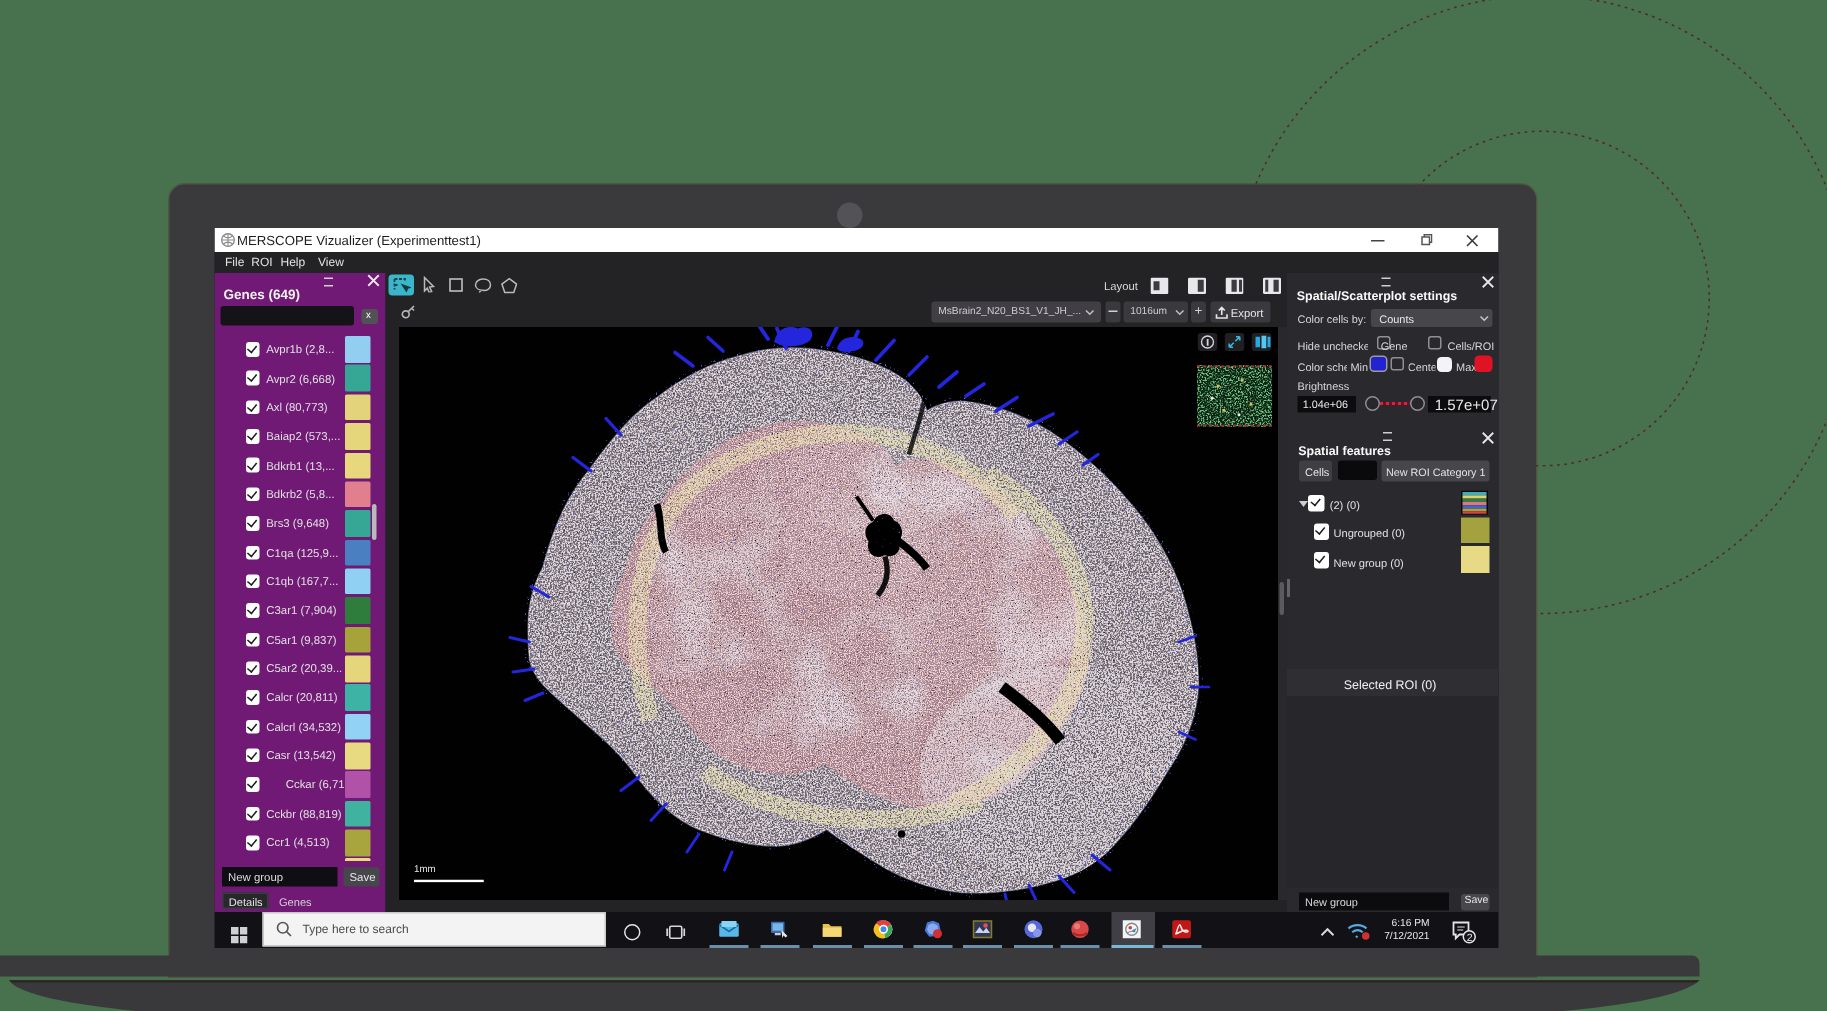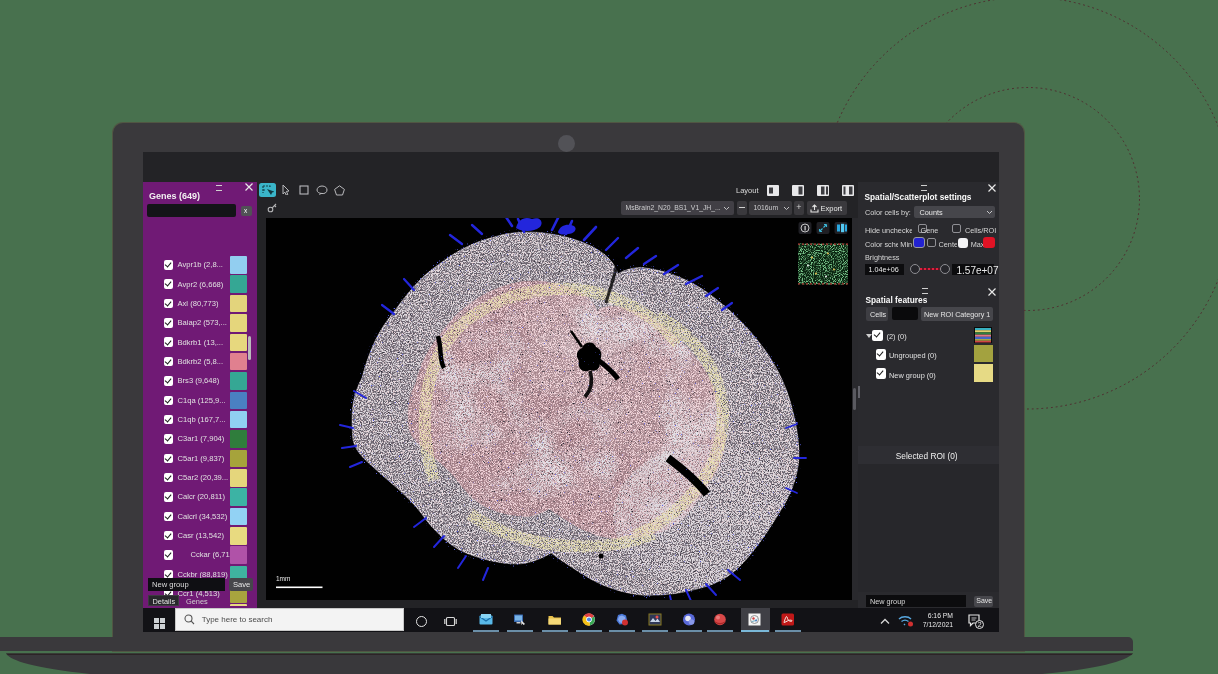--- a/index.html
+++ b/index.html
@@ -25,32 +25,53 @@
 
 <div class="ab" style="left:-40px;top:637px;width:1173px;height:14px;background:#3a393c;border-radius:0 5px 0 0;"></div>
 
 <svg class="ab" style="left:0;top:637px;" width="1218" height="37">
   <path d="M 6,16.5 L 1133,16.5 C 1126,24 1098,32 1042,37 L 90,37 C 34,31 11,24 6,16.5 Z" fill="#39383b"></path>
   <path d="M 6,16.5 L 1133,16.5 L 1131,18 L 8,18 Z" fill="#2c2326"></path>
 </svg>
 
 <div class="ab" style="left:143px;top:152px;width:856px;height:480px;background:#232326;overflow:hidden;">
 
-
+  <div class="ab" style="left:0;top:0;width:856px;height:15.5px;background:#ffffff;">
+    <svg class="ab" style="left:3.5px;top:3px;" width="10" height="10">
+        <circle cx="5" cy="5" r="4.2" fill="none" stroke="#8a8a8a" stroke-width="0.9"></circle>
+        <path d="M0.8,5 H9.2 M5,0.8 V9.2 M2,2.3 C3.5,4 6.5,4 8,2.3 M2,7.7 C3.5,6 6.5,6 8,7.7" stroke="#8a8a8a" stroke-width="0.7" fill="none"></path>
+      </svg>
+    <div class="t" style="left:15px;top:3px;font-size:8.8px;color:#1d1d1d;">MERSCOPE Vizualizer (Experimenttest1)</div>
+    <div class="ab" style="left:771px;top:7.5px;width:9px;height:1.2px;background:#444;"></div>
+    <svg class="ab" style="left:802px;top:3px;" width="10" height="10">
+        <path d="M3,3 h5 v5 h-5 z" fill="#fff" stroke="#555" stroke-width="1"></path>
+        <path d="M4.5,3 v-1.5 h5 v5 h-1.5" fill="none" stroke="#555" stroke-width="1"></path>
+      </svg>
+    <svg class="ab" style="left:834px;top:3.5px;" width="9" height="9">
+        <path d="M1,1 L8,8 M8,1 L1,8" stroke="#3a3a3a" stroke-width="1.1"></path>
+      </svg>
+  </div>
+
+  <div class="ab" style="left:0;top:15.5px;width:856px;height:14.5px;background:#232326;">
+    <div class="t" style="left:7px;top:2.5px;font-size:8px;color:#e2e2e2;">File</div>
+    <div class="t" style="left:24.5px;top:2.5px;font-size:8px;color:#e2e2e2;">ROI</div>
+    <div class="t" style="left:44px;top:2.5px;font-size:8px;color:#e2e2e2;">Help</div>
+    <div class="t" style="left:69px;top:2.5px;font-size:8px;color:#e2e2e2;">View</div>
+  </div>
 
   <div class="ab" id="leftpanel" style="left:0;top:30px;width:113.5px;height:425.5px;background:#701a75;overflow:hidden;">
     <div class="eq" style="left:72.5px;top:2.5px;"></div>
     <svg class="ab" style="left:101px;top:0px;" width="10" height="10">
         <path d="M1.5,1.5 L8.5,8.5 M8.5,1.5 L1.5,8.5" stroke="#e8e8e8" stroke-width="1.2"></path>
       </svg>
     <div class="t" style="left:6px;top:8.5px;font-size:9px;font-weight:bold;color:#f2f2f2;">Genes (649)</div>
     <div class="ab" style="left:4.4px;top:22.4px;width:89px;height:13px;background:#141418;border-radius:2px;"></div>
     <div class="ab" style="left:97.7px;top:23.9px;width:11px;height:10.5px;background:#515156;border-radius:2px;"></div>
     <div class="t" style="left:101px;top:25.2px;font-size:6.5px;color:#fff;">x</div>
-    <div class="ab" style="left:0;top:42px;width:113.5px;height:350px;overflow:hidden;margin-top:32px;">
+    <div class="ab" style="left:0;top:42px;width:113.5px;height:350px;overflow:hidden;">
     <div class="cb" style="left:20.5px;top:4.0px;"></div>
     <div class="t" style="left:34.5px;top:4.2px;font-size:7.6px;color:#e0e0e0;">Avpr1b (2,8...</div>
     <div class="sw" style="left:86.5px;top:0.1px;background:#92cef0;"></div>
     <div class="cb" style="left:20.5px;top:23.3px;"></div>
     <div class="t" style="left:34.5px;top:23.5px;font-size:7.6px;color:#e0e0e0;">Avpr2 (6,668)</div>
     <div class="sw" style="left:86.5px;top:19.4px;background:#35a794;"></div>
     <div class="cb" style="left:20.5px;top:42.7px;"></div>
     <div class="t" style="left:34.5px;top:42.9px;font-size:7.6px;color:#e0e0e0;">Axl (80,773)</div>
     <div class="sw" style="left:86.5px;top:38.8px;background:#e3d47c;"></div>
     <div class="cb" style="left:20.5px;top:62.1px;"></div>

